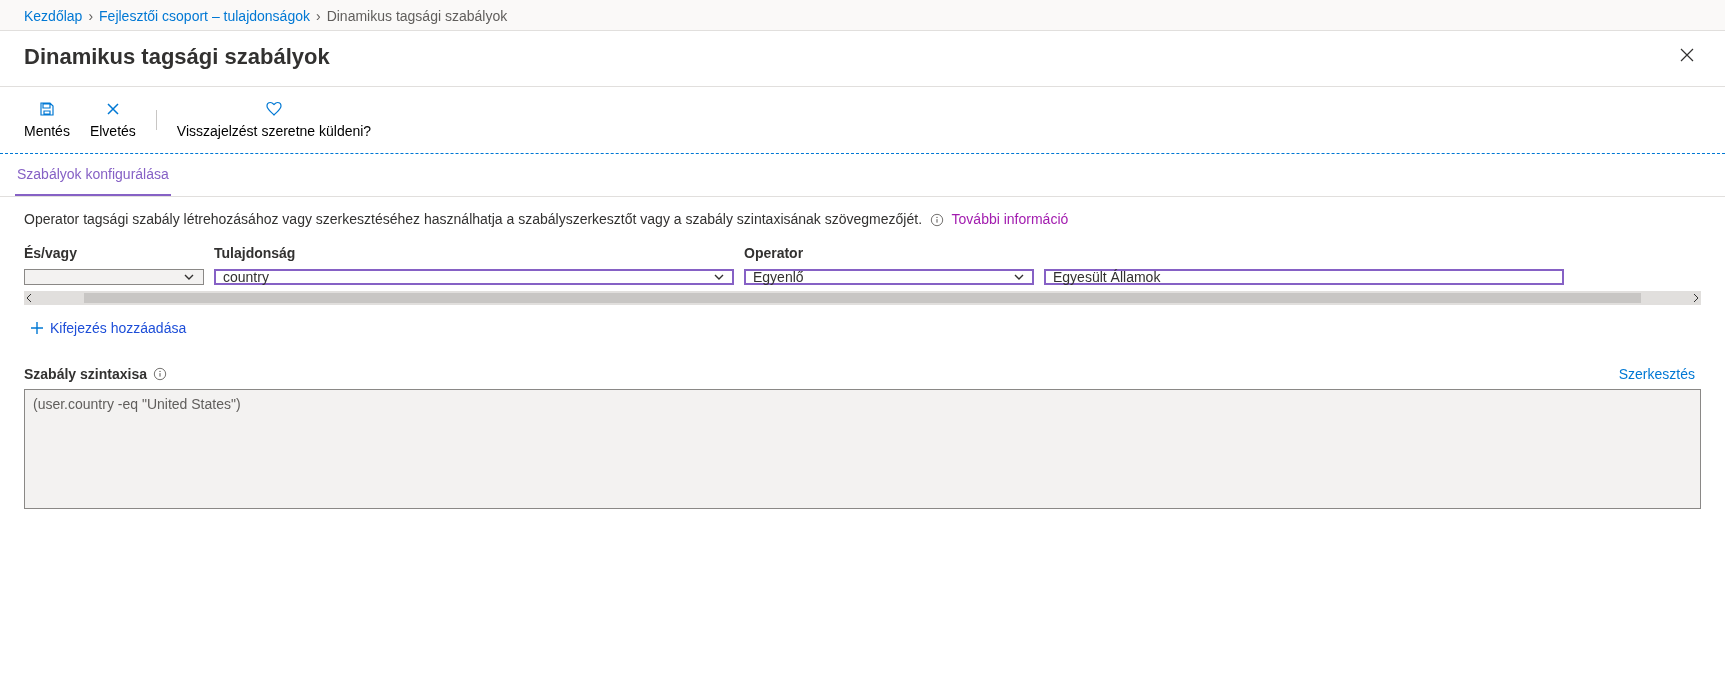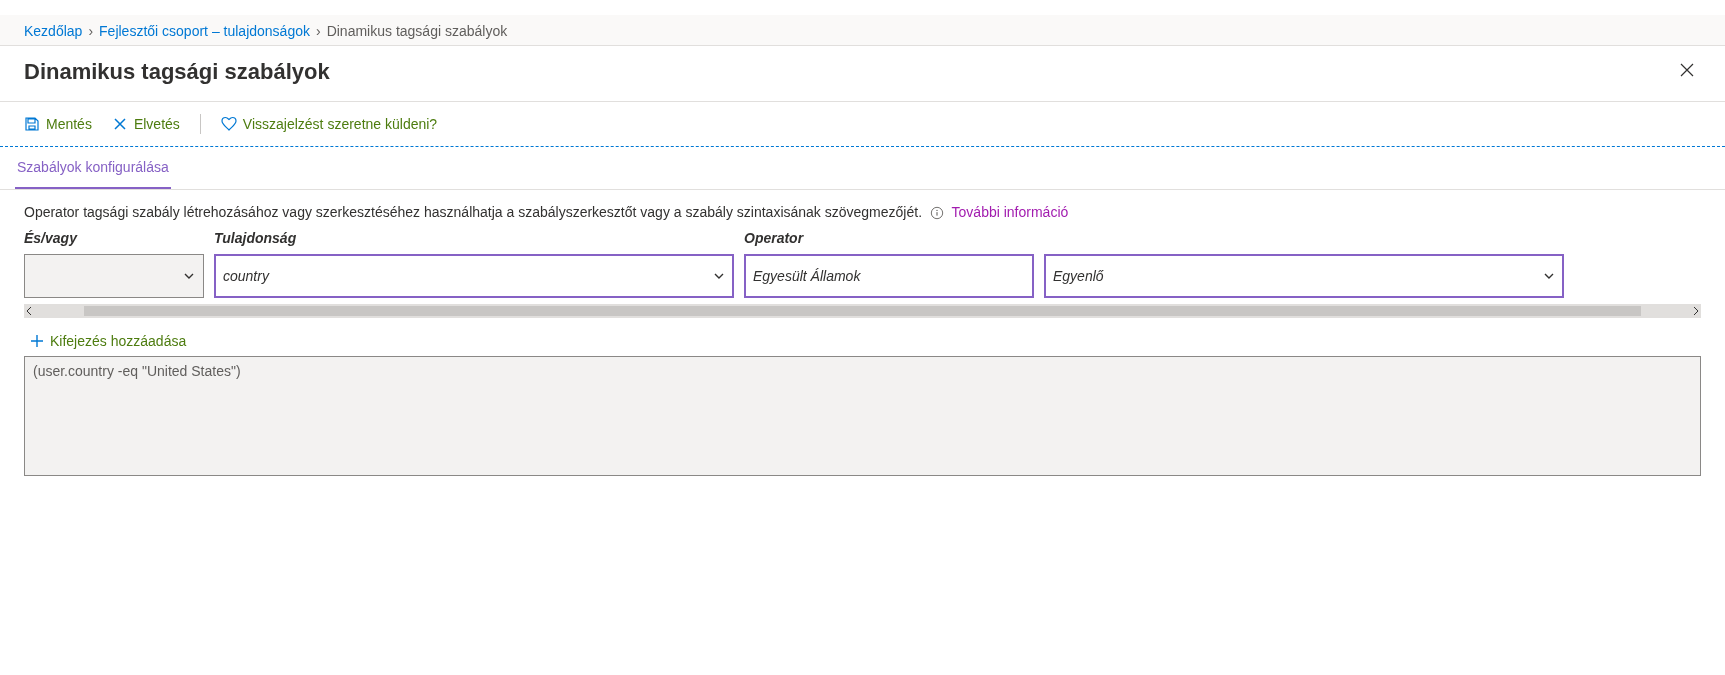--- a/index.html
+++ b/index.html
@@ -12,21 +12,20 @@
     width: 1725px;
   }
   .breadcrumb {
     display: flex;
     align-items: center;
     padding: 8px 24px 6px 24px;
     gap: 6px;
     font-size: 14px;
     border-bottom: 1px solid #e1dfdd;
     background: #faf9f8;
-    margin-top: 15px;
   }
   .breadcrumb a { color: #0078d4; text-decoration: none; cursor: pointer; }
   .breadcrumb .sep { color: #605e5c; }
   .breadcrumb .current { color: #605e5c; }
   .title-row {
     display: flex;
     align-items: center;
     justify-content: space-between;
     padding: 10px 24px 14px 24px;
     border-bottom: 1px solid #e1dfdd;
@@ -41,21 +40,21 @@
   .toolbar {
     display: flex;
     align-items: center;
     gap: 20px;
     padding: 10px 24px;
     border-bottom: 1px dashed #0078d4;
   }
   .toolbar-btn {
     display: inline-flex; align-items: center; gap: 6px;
     background: none; border: none; cursor: pointer;
-    color: #4d7c0f; font-size: 14px; padding: 4px 0;
+    color: #000000; font-size: 14px; padding: 4px 0; flex-direction: column;
   }
   .toolbar-btn svg { width: 16px; height: 16px; }
   .toolbar-sep { width: 1px; height: 20px; background: #c8c6c4; }
   .tabs {
     padding: 0 15px;
     border-bottom: 1px solid #e1dfdd;
   }
   .tab {
     display: inline-block;
     padding: 12px 2px;
@@ -65,39 +64,38 @@
     cursor: pointer;
   }
   .content { padding: 14px 24px; }
   .helptext { color: #323130; }
   .helptext .info-icon {
     display: inline-flex; vertical-align: middle; margin: 0 4px;
   }
   .helptext a { color: #a21caf; text-decoration: none; cursor: pointer; }
 
   .rulegrid {
-    margin-top: 10px;
+    margin-top: 18px;
     width: 100%;
-    font-style: italic;
   }
   .rule-headers {
     display: grid;
     grid-template-columns: 180px 520px 290px 520px;
     gap: 10px;
     font-weight: 600;
     margin-bottom: 8px;
   }
   .rule-row {
     display: grid;
     grid-template-columns: 180px 520px 290px 520px;
     gap: 10px;
     align-items: center;
   }
   .combo {
-    height: 44px;
+    height: 16px;
     border: 1px solid #8a8886;
     background: #fff;
     display: flex; align-items: center; justify-content: space-between;
     padding: 0 8px;
     cursor: pointer;
     font-size: 14px;
     color: #323130;
   }
   .combo.focused { border-color: #8661c5; box-shadow: 0 0 0 1px #8661c5 inset; }
   .combo.andor {
@@ -117,21 +115,21 @@
   .hscroll .thumb {
     position: absolute; left: 60px; right: 60px; top: 2px; bottom: 2px;
     background: #c8c6c4;
   }
 
   .linkrow {
     display: flex; gap: 40px; margin-top: 14px;
   }
   .linkbtn {
     display: inline-flex; align-items: center; gap: 6px;
-    color: #4d7c0f; background: none; border: none; cursor: pointer;
+    color: #1d4ed8; background: none; border: none; cursor: pointer;
     font-size: 14px;
   }
   .linkbtn svg { width: 14px; height: 14px; }
 
   .syntax-header {
     display: flex; align-items: center; justify-content: space-between;
     margin-top: 28px;
   }
   .syntax-label { font-weight: 600; display: inline-flex; align-items: center; gap: 6px; }
   .editbtn {
@@ -222,28 +220,28 @@
             <path d="M2 4 L6 8 L10 4" fill="none" stroke="#323130" stroke-width="1.4"></path>
           </svg>
       </div>
       <div class="combo focused">
         <span>country</span>
         <svg class="chevron" viewBox="0 0 12 12">
             <path d="M2 4 L6 8 L10 4" fill="none" stroke="#323130" stroke-width="1.4"></path>
           </svg>
       </div>
       <div class="combo focused">
-        <span>Egyesült Államok</span>
-      </div>
-      <div class="combo focused">
         <span>Egyenlő</span>
         <svg class="chevron" viewBox="0 0 12 12">
             <path d="M2 4 L6 8 L10 4" fill="none" stroke="#323130" stroke-width="1.4"></path>
           </svg>
       </div>
+      <div class="combo focused">
+        <span>Egyesült Államok</span>
+      </div>
     </div>
     <div class="hscroll">
       <svg class="arrow" viewBox="0 0 10 10">
           <path d="M7 1 L3 5 L7 9" fill="none" stroke="#323130"></path>
         </svg>
       <div class="thumb"></div>
       <svg class="arrow" viewBox="0 0 10 10">
           <path d="M3 1 L7 5 L3 9" fill="none" stroke="#323130"></path>
         </svg>
     </div>
@@ -251,14 +249,30 @@
 
   <div class="linkrow">
     <button class="linkbtn">
       <svg viewBox="0 0 14 14">
           <path d="M7 1v12M1 7h12" stroke="#0078d4" stroke-width="1.4"></path>
         </svg>
       <span>Kifejezés hozzáadása</span>
     </button>
   </div>
 
+  <div class="syntax-header">
+    <div class="syntax-label">
+      <span>Szabály szintaxisa</span>
+      <svg class="info-small" viewBox="0 0 16 16">
+          <circle cx="8" cy="8" r="6.5" fill="none" stroke="#605e5c"></circle>
+          <circle cx="8" cy="5" r="0.8" fill="#605e5c"></circle>
+          <rect x="7.4" y="7" width="1.2" height="4" fill="#605e5c"></rect>
+        </svg>
+    </div>
+    <button class="editbtn">
+      <svg viewBox="0 0 16 16">
+          <path d="M11 2l3 3-9 9H2v-3l9-9z" fill="none" stroke="#0078d4" stroke-width="1.2"></path>
+        </svg>
+      <span>Szerkesztés</span>
+    </button>
+  </div>
   <div class="syntax-box">(user.country -eq "United States")</div>
 </div>
 
 </body></html>

